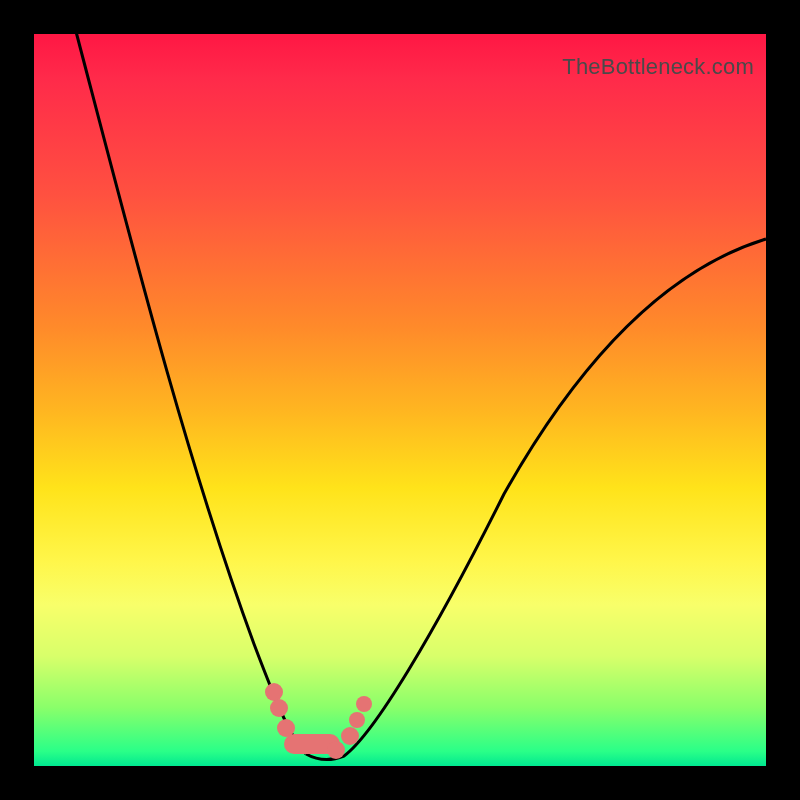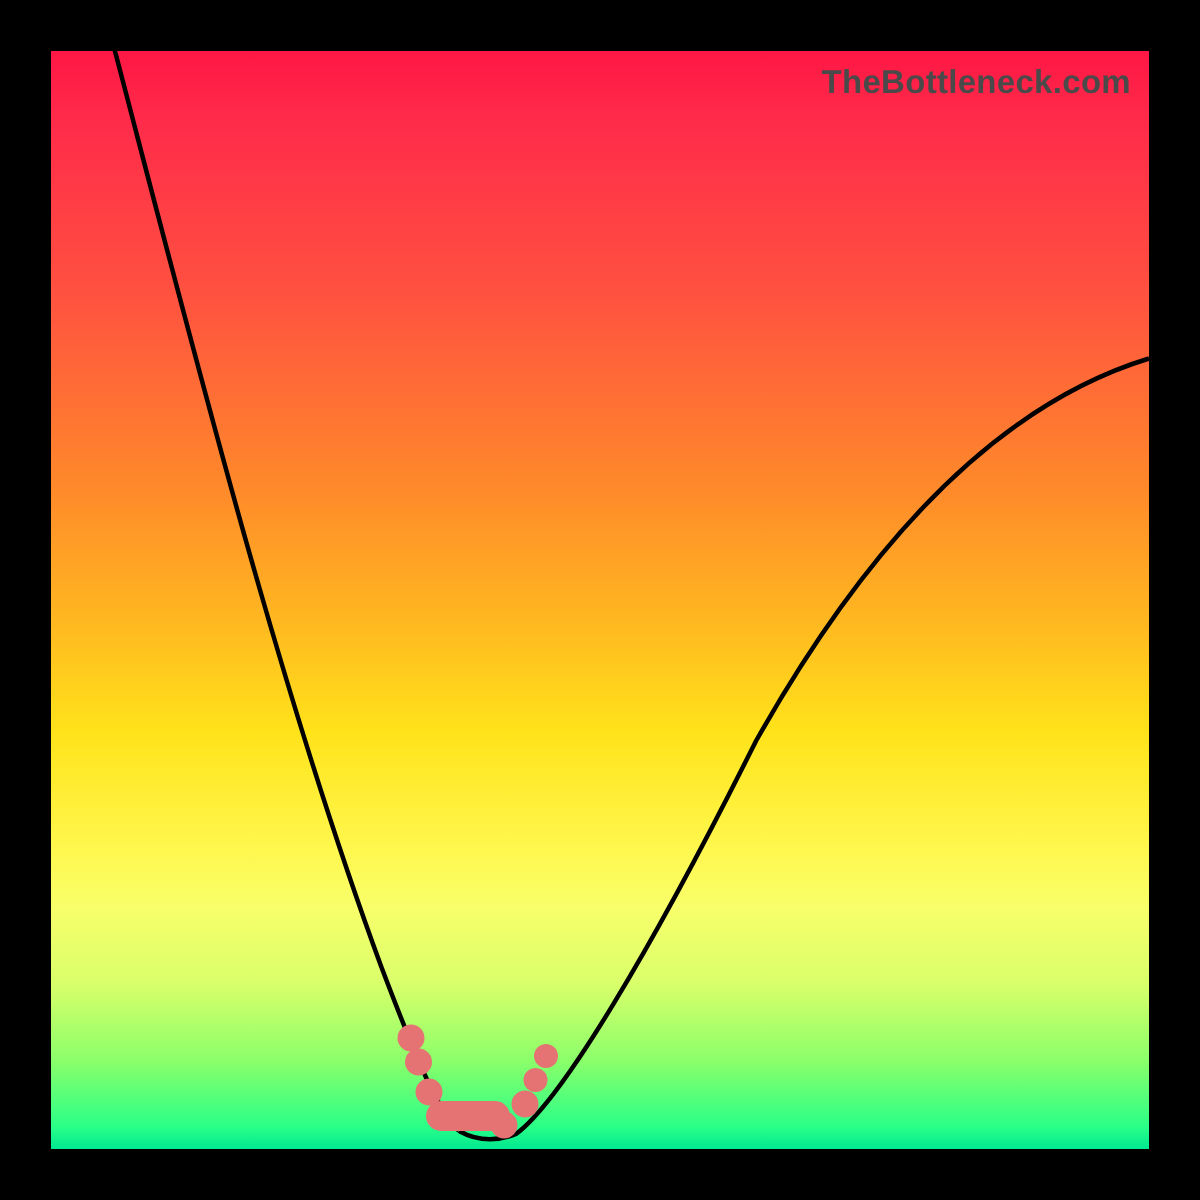--- a/index.html
+++ b/index.html
@@ -36,25 +36,25 @@
       #fff64a 72%,
       #f8ff6a 78%,
       #d8ff6a 85%,
       #8aff6a 92%,
       #2aff88 98%,
       #00e890 100%
     );
   }
   .watermark {
     position: absolute;
-    top: 8px;
+    top: 20px;
     right: 12px;
     color: #4a4a4a;
     font-size: 22px;
-    font-weight: 700;
+    font-weight: 400;
     letter-spacing: 0.2px;
   }
   svg.curve {
     position: absolute;
     top: 0;
     left: 0;
     width: 732px;
     height: 732px;
     overflow: visible;
   }

